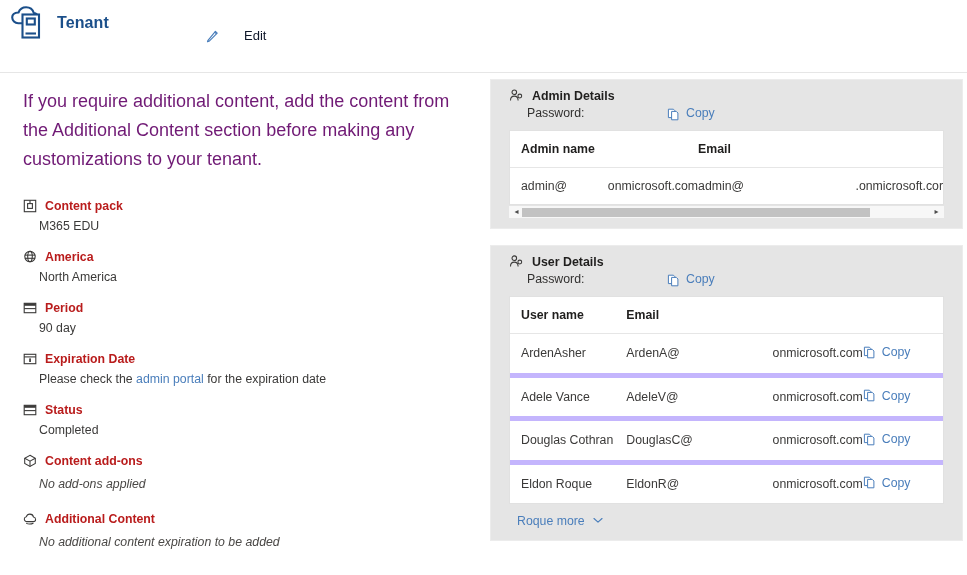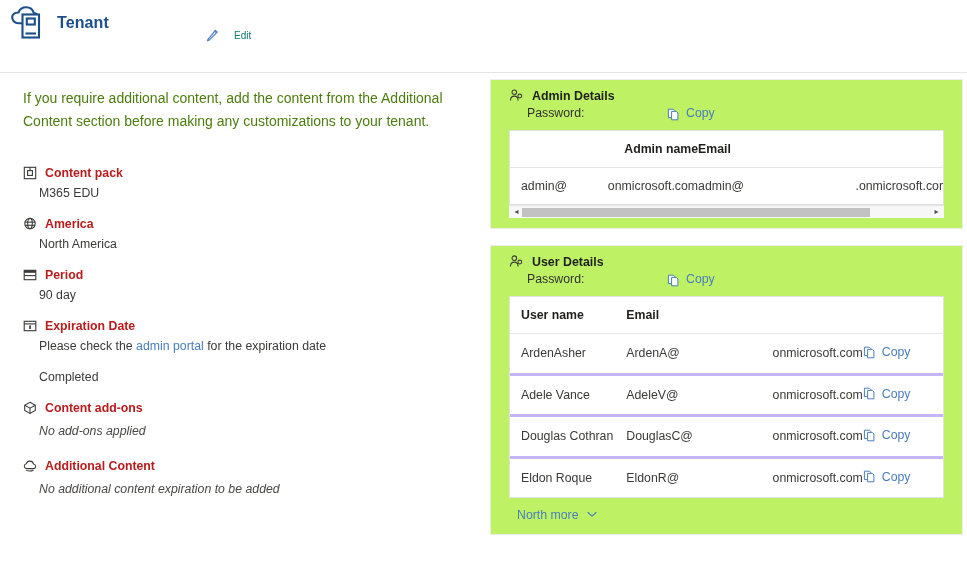--- a/index.html
+++ b/index.html
@@ -47,23 +47,23 @@
     display: flex;
     align-items: center;
     cursor: pointer;
   }
   .edit-icon {
     width: 14px;
     height: 14px;
     display: block;
   }
   .edit-label {
-    font-size: 10px;
-    color: #0f766e;
-    margin-left: 14px;
+    font-size: 13px;
+    color: #0f172a;
+    margin-left: 24px;
   }
   .header-divider {
     position: absolute;
     left: 0;
     right: 0;
     top: 72px;
     height: 1px;
     background: #e6e6e6;
   }
 
@@ -80,25 +80,25 @@
   }
   .right-col {
     width: 477px;
     flex: 0 0 477px;
     padding: 10px 4px 0 0;
     box-sizing: border-box;
   }
 
   
   .intro {
-    font-size: 14px;
+    font-size: 18px;
     line-height: 1.62;
-    color: #4d7c0f;
+    color: #701a75;
     width: 442px;
-    margin-bottom: 34px;
+    margin-bottom: 25px;
   }
   .field {
     margin-bottom: 17px;
   }
   .field-head {
     display: flex;
     align-items: center;
     margin-bottom: 6px;
   }
   .field-icon {
@@ -126,21 +126,21 @@
   .inline-link {
     color: #4a7ebb;
     cursor: pointer;
   }
   .field.addons { margin-bottom: 21px; }
   .field.addons .field-value { margin-top: 9px; }
   .field.additional .field-value { margin-top: 9px; }
 
   
   .panel {
-    background: #bef264;
+    background: #e5e5e5;
     border: 1px solid #ececec;
     box-sizing: border-box;
     padding: 8px 18px 10px 18px;
     margin-bottom: 16px;
   }
   .panel-head {
     display: flex;
     align-items: center;
     margin-bottom: 3px;
   }
@@ -201,30 +201,30 @@
     font-weight: 700;
     color: #201f1e;
     padding: 11px 0 11px 0;
     border-bottom: 1px solid #e6e6e6;
     background: #ffffff;
   }
   table.grid td {
     font-size: 12.3px;
     color: #3b3a39;
     padding: 11px 0 11px 0;
-    border-bottom: 3px solid #c4b5fd;
+    border-bottom: 5px solid #c4b5fd;
     background: #ffffff;
     white-space: nowrap;
     overflow: hidden;
   }
   table.grid tbody tr:last-child td { border-bottom: none; }
 
   
   .admin-tbl { width: 100%; }
-  .admin-tbl th:nth-child(1), .admin-tbl td:nth-child(1) { padding-left: 11px; width: 42%; text-align: right; }
+  .admin-tbl th:nth-child(1), .admin-tbl td:nth-child(1) { padding-left: 11px; width: 42%; }
   .admin-tbl th:nth-child(2), .admin-tbl td:nth-child(2) { width: 58%; }
   .cell-split {
     display: flex;
     align-items: baseline;
   }
   .cell-prefix { flex: 0 0 auto; }
   .cell-gap { flex: 1 1 auto; min-width: 10px; }
   .cell-suffix { flex: 0 0 auto; }
 
   
@@ -374,20 +374,30 @@
             <line x1="1.2" y1="4.9" x2="12.8" y2="4.9" stroke="#3b3a39" stroke-width="1.1"></line>
             <rect x="6.2" y="6.4" width="1.7" height="3.6" fill="#3b3a39"></rect>
           </svg>
         </span>
         <span class="field-label">Expiration Date</span>
       </div>
       <div class="field-value"><span>Please check the </span><span class="inline-link">admin portal</span><span> for the expiration date</span></div>
     </div>
 
     <div class="field">
+      <div class="field-head">
+        <span class="field-icon">
+          <svg viewBox="0 0 14 14" width="14" height="14" xmlns="http://www.w3.org/2000/svg">
+            <rect x="1.2" y="2.3" width="11.6" height="9.4" fill="none" stroke="#3b3a39" stroke-width="1.1"></rect>
+            <rect x="1.2" y="2.3" width="11.6" height="2.5" fill="#3b3a39"></rect>
+            <line x1="1.2" y1="7.6" x2="12.8" y2="7.6" stroke="#3b3a39" stroke-width="1.1"></line>
+          </svg>
+        </span>
+        <span class="field-label">Status</span>
+      </div>
       <div class="field-value">Completed</div>
     </div>
 
     <div class="field addons">
       <div class="field-head">
         <span class="field-icon">
           <svg viewBox="0 0 14 14" width="14" height="14" xmlns="http://www.w3.org/2000/svg">
             <path d="M7 1.3 L12.3 4.2 L12.3 9.5 L7 12.4 L1.7 9.5 L1.7 4.2 Z" fill="none" stroke="#3b3a39" stroke-width="1.05"></path>
             <line x1="1.7" y1="4.2" x2="7" y2="7.1" stroke="#3b3a39" stroke-width="1.05"></line>
             <line x1="12.3" y1="4.2" x2="7" y2="7.1" stroke="#3b3a39" stroke-width="1.05"></line>
@@ -602,21 +612,21 @@
                   <span class="copy-label">Copy</span>
                 </span>
               </td>
             </tr>
 
           </tbody>
         </table>
       </div>
 
       <div class="show-more">
-        <span class="show-more-label">North more</span>
+        <span class="show-more-label">Roque more</span>
         <span class="chev">
           <svg viewBox="0 0 12 12" width="12" height="12" xmlns="http://www.w3.org/2000/svg">
             <path d="M2 4.5 L6 8.2 L10 4.5" fill="none" stroke="#4a7ebb" stroke-width="1.15" stroke-linecap="round" stroke-linejoin="round"></path>
           </svg>
         </span>
       </div>
     </div>
 
   </div>
 </div>

